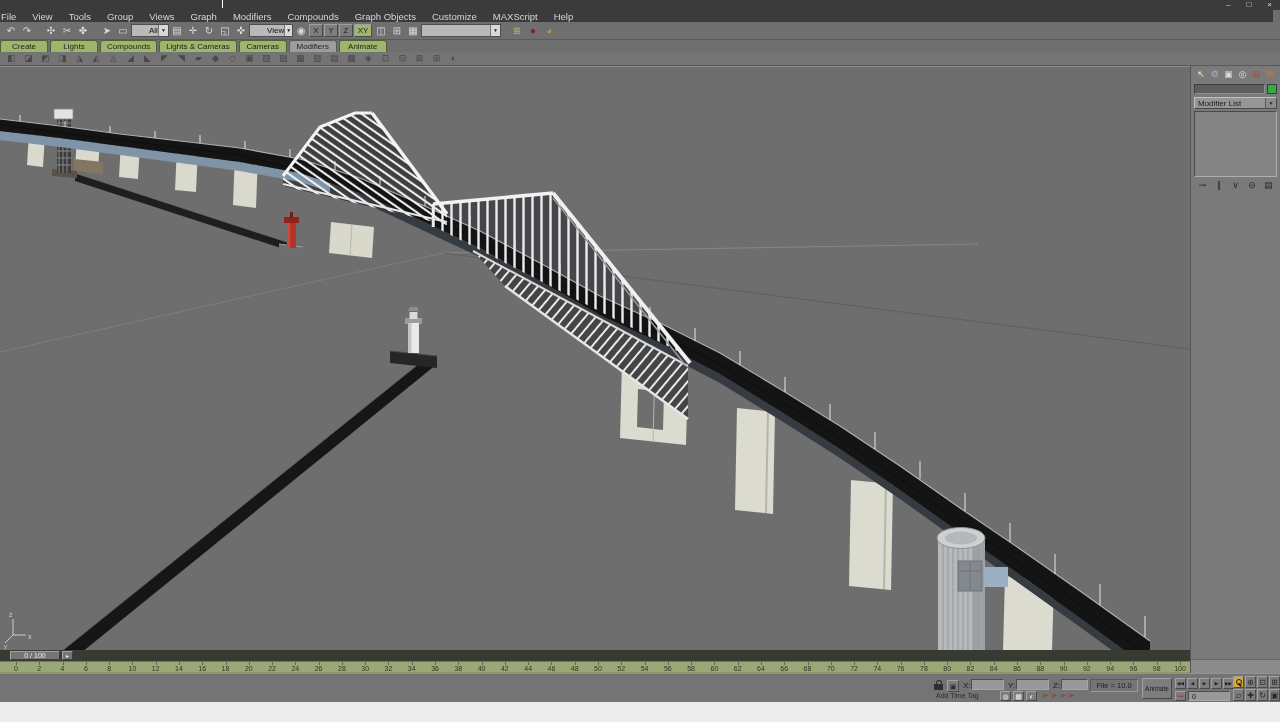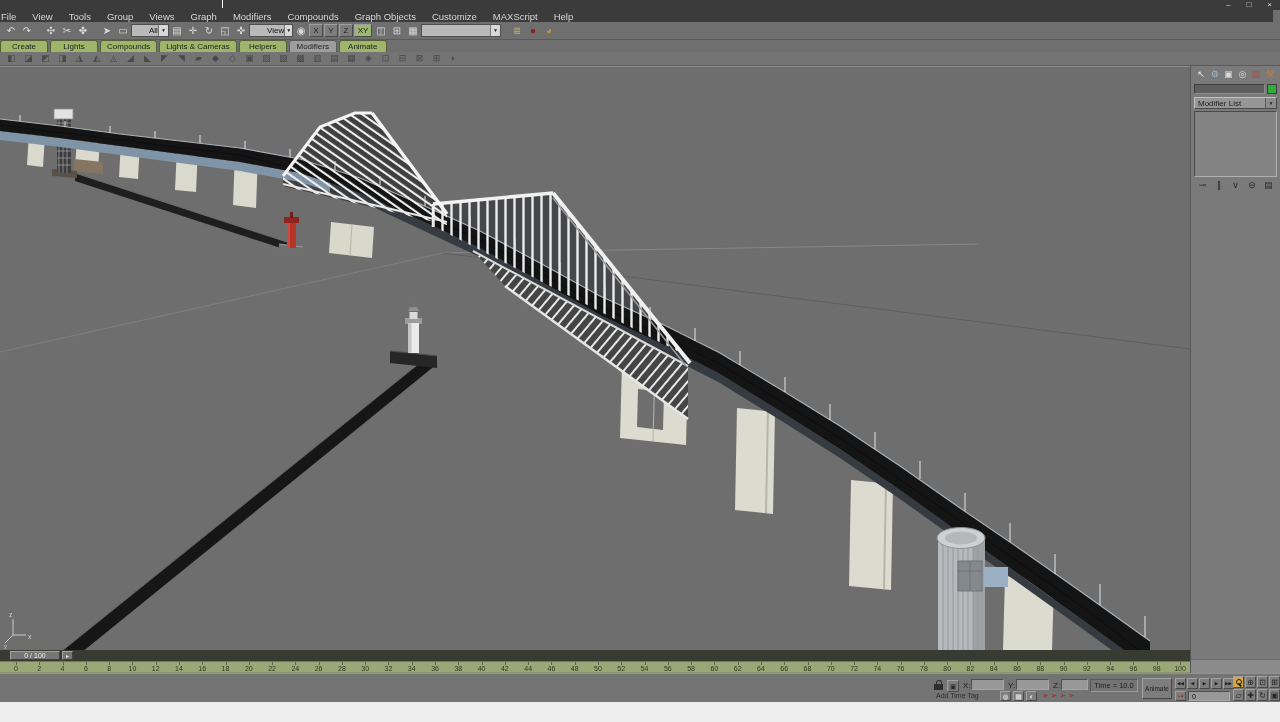--- a/index.html
+++ b/index.html
@@ -161,21 +161,21 @@
       <span class="tb-ico" style="color: rgb(141, 31, 22);">●</span>
       <span class="tb-ico" style="color: rgb(199, 146, 42);">◕</span>
     </span>
 </div>
 
 <div class="tabbar" id="tabbar">
     <span class="tab">Create</span>
     <span class="tab">Lights</span>
     <span class="tab">Compounds</span>
     <span class="tab">Lights &amp; Cameras</span>
-    <span class="tab">Helpers</span>
+    <span class="tab">Cameras</span>
     <span class="tab tab-active">Modifiers</span>
     <span class="tab">Animate</span>
   </div>
 
 <div class="toolbar2">
     <span class="tb2-ico">◧</span>
     <span class="tb2-ico">◪</span>
     <span class="tb2-ico">◩</span>
     <span class="tb2-ico">◨</span>
     <span class="tb2-ico">◮</span>
@@ -500,21 +500,21 @@
   <div class="prompt"></div>
   <div class="sright">
     <div class="lock-ico"></div>
     <div class="abs-toggle">▣</div>
     <span class="xyz-label" style="left:33px">X:</span>
     <div class="xyz-field" style="left:41px"></div>
     <span class="xyz-label" style="left:78px">Y:</span>
     <div class="xyz-field" style="left:86px"></div>
     <span class="xyz-label" style="left:123px">Z:</span>
     <div class="xyz-field" style="left:131px;width:27px"></div>
-    <div class="grid-cell">Time = 10.0</div>
+    <div class="grid-cell">File = 10.0</div>
     <div class="animate-btn">Animate</div>
     <div class="transport">
         <span class="tr-btn">◀◀</span>
         <span class="tr-btn">◀</span>
         <span class="tr-btn">▶</span>
         <span class="tr-btn">▶</span>
         <span class="tr-btn">▶▶</span>
       </div>
     <div class="keymode-btn">⊶</div>
     <div class="frame-field">0</div>

